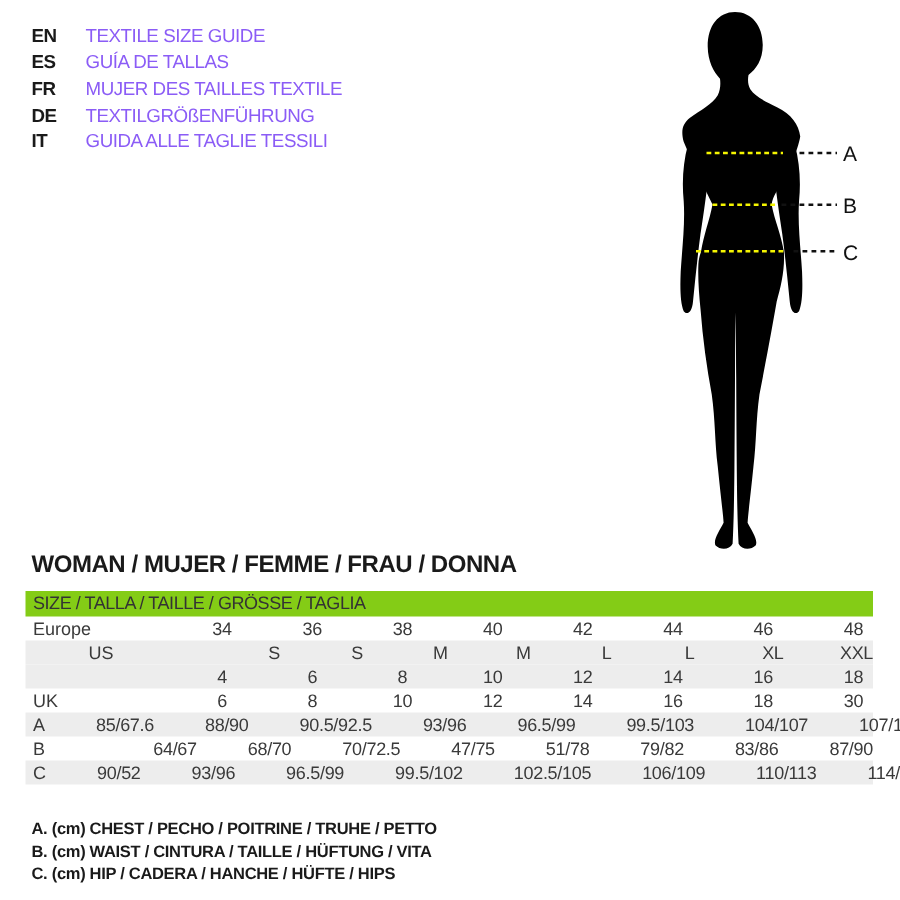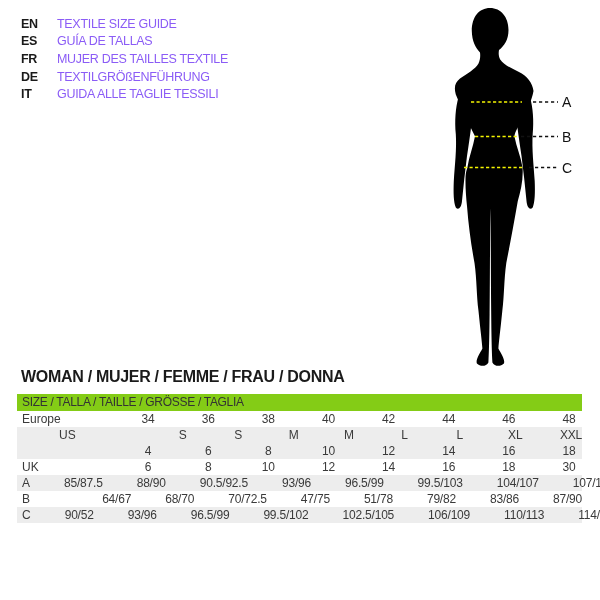--- a/index.html
+++ b/index.html
@@ -177,21 +177,21 @@
           <span class="t-cell">8</span>
           <span class="t-cell">10</span>
           <span class="t-cell">12</span>
           <span class="t-cell">14</span>
           <span class="t-cell">16</span>
           <span class="t-cell">18</span>
           <span class="t-cell">30</span>
         </div>
         <div class="t-row" style="background: rgb(237, 237, 237);">
           <span class="t-label">A</span>
-          <span class="t-cell">85/87.5</span>
+          <span class="t-cell">85/67.6</span>
           <span class="t-cell">88/90</span>
           <span class="t-cell">90.5/92.5</span>
           <span class="t-cell">93/96</span>
           <span class="t-cell">96.5/99</span>
           <span class="t-cell">99.5/103</span>
           <span class="t-cell">104/107</span>
           <span class="t-cell">107/110</span>
         </div>
         <div class="t-row">
           <span class="t-label">B</span>
@@ -211,14 +211,19 @@
           <span class="t-cell">96.5/99</span>
           <span class="t-cell">99.5/102</span>
           <span class="t-cell">102.5/105</span>
           <span class="t-cell">106/109</span>
           <span class="t-cell">110/113</span>
           <span class="t-cell">114/119</span>
         </div>
       </div>
   </div>
 
+  <div class="notes">
+      <div class="note-line">A. (cm) CHEST / PECHO / POITRINE / TRUHE / PETTO</div>
+      <div class="note-line">B. (cm) WAIST / CINTURA / TAILLE / HÜFTUNG / VITA</div>
+      <div class="note-line">C. (cm) HIP / CADERA / HANCHE / HÜFTE / HIPS</div>
+    </div>
 
 </div>
 
 </body></html>

